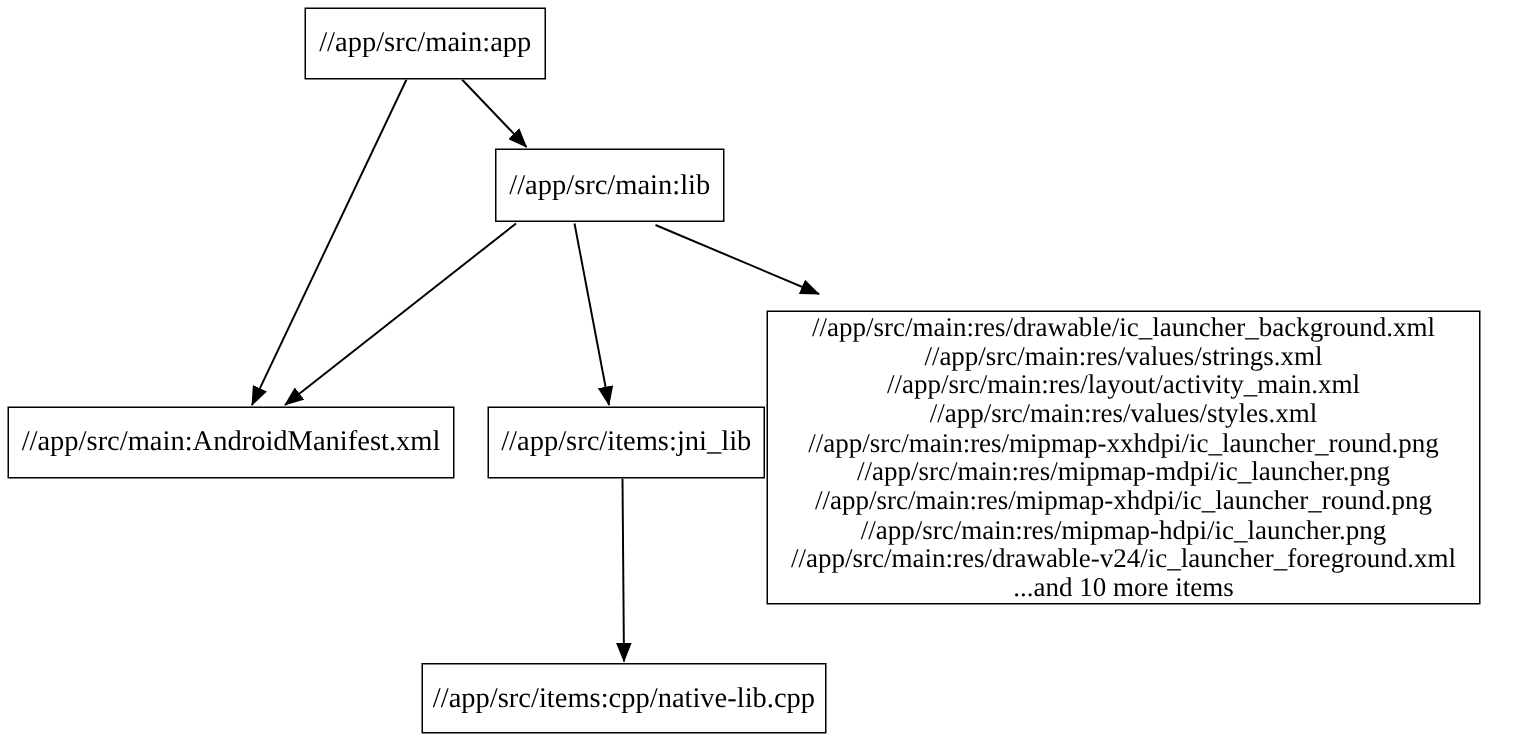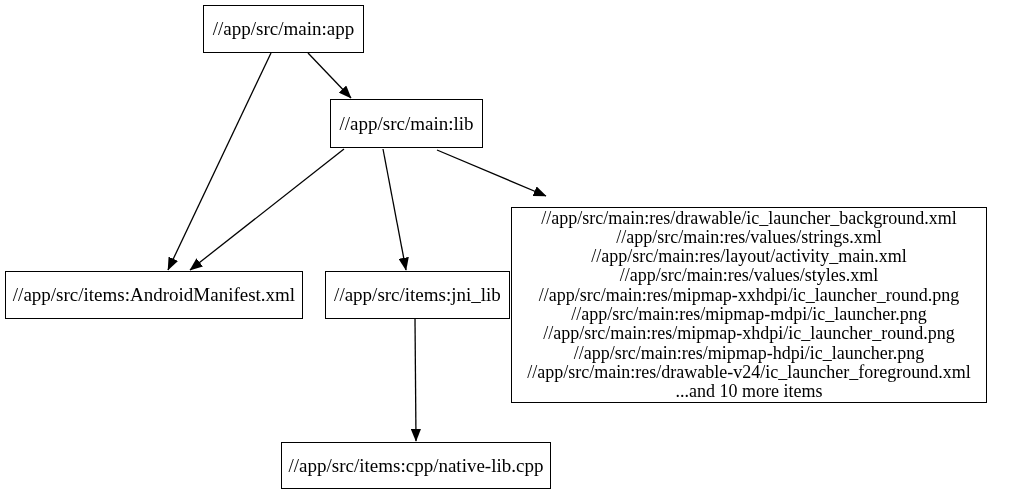--- a/index.html
+++ b/index.html
@@ -63,21 +63,21 @@
 
   <div class="node" style="left: 203px; top: 5px; width: 161px; height: 48px;">
     <span>//app/src/main:app</span>
   </div>
 
   <div class="node" style="left: 302px; top: 99px; width: 153px; height: 49px; margin-left: 28px;">
     <span>//app/src/main:lib</span>
   </div>
 
   <div class="node" style="left: 5px; top: 271px; width: 298px; height: 48px;">
-    <span>//app/src/items:AndroidManifest.xml</span>
+    <span>//app/src/main:AndroidManifest.xml</span>
   </div>
 
   <div class="node" style="left: 325px; top: 271px; width: 185px; height: 48px;">
     <span>//app/src/items:jni_lib</span>
   </div>
 
   <div class="node multi" style="left: 511px; top: 197px; width: 476px; height: 196px; margin-top: 10px;">
     <span>//app/src/main:res/drawable/ic_launcher_background.xml
 //app/src/main:res/values/strings.xml
 //app/src/main:res/layout/activity_main.xml

